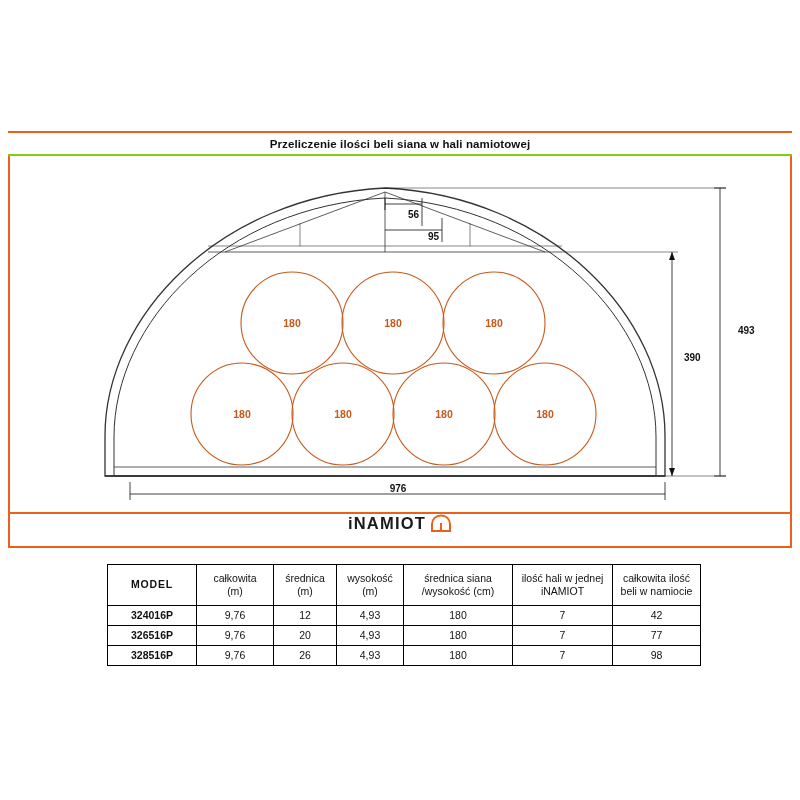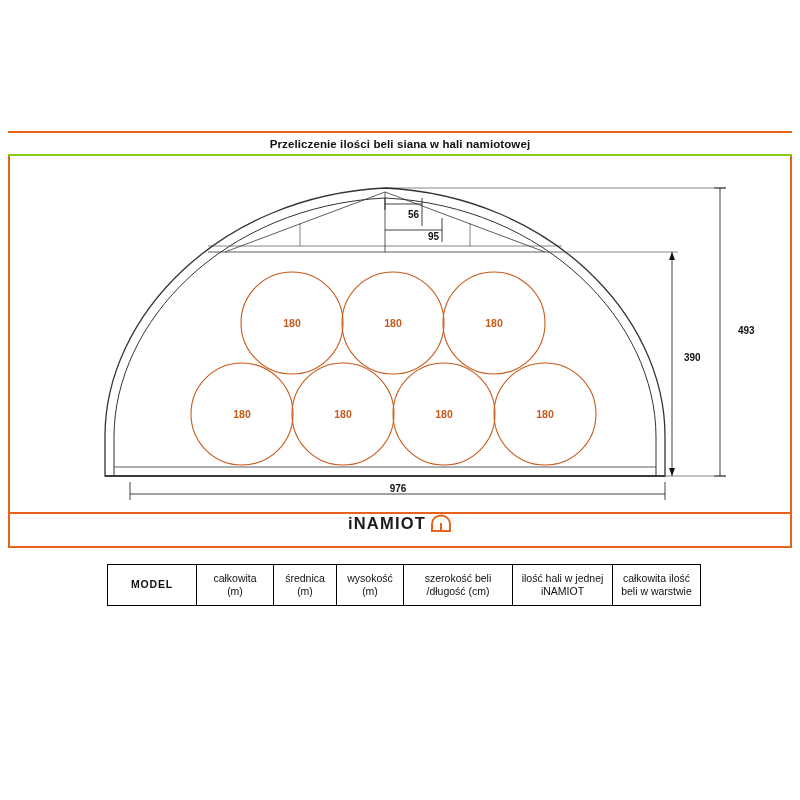--- a/index.html
+++ b/index.html
@@ -237,31 +237,58 @@
           </td>
           <td style="width:62px">
             <span class="hdr2">średnica</span>
             <span class="hdr2">(m)</span>
           </td>
           <td style="width:66px">
             <span class="hdr2">wysokość</span>
             <span class="hdr2">(m)</span>
           </td>
           <td style="width:108px">
-            <span class="hdr2">szerokość beli</span>
-            <span class="hdr2">/długość (cm)</span>
+            <span class="hdr2">średnica siana</span>
+            <span class="hdr2">/wysokość (cm)</span>
           </td>
           <td style="width:99px">
             <span class="hdr2">ilość hali w jednej</span>
             <span class="hdr2">iNAMIOT</span>
           </td>
           <td style="width:87px">
             <span class="hdr2">całkowita ilość</span>
-            <span class="hdr2">beli w warstwie</span>
+            <span class="hdr2">beli w namiocie</span>
           </td>
         </tr>
       </thead>
       <tbody>
+        <tr>
+          <td class="model">324016P</td>
+          <td>9,76</td>
+          <td>12</td>
+          <td>4,93</td>
+          <td>180</td>
+          <td>7</td>
+          <td>42</td>
+        </tr>
+        <tr>
+          <td class="model">326516P</td>
+          <td>9,76</td>
+          <td>20</td>
+          <td>4,93</td>
+          <td>180</td>
+          <td>7</td>
+          <td>77</td>
+        </tr>
+        <tr>
+          <td class="model">328516P</td>
+          <td>9,76</td>
+          <td>26</td>
+          <td>4,93</td>
+          <td>180</td>
+          <td>7</td>
+          <td>98</td>
+        </tr>
       </tbody>
     </table>
   </div>
 
 </div>
 
 </body></html>

